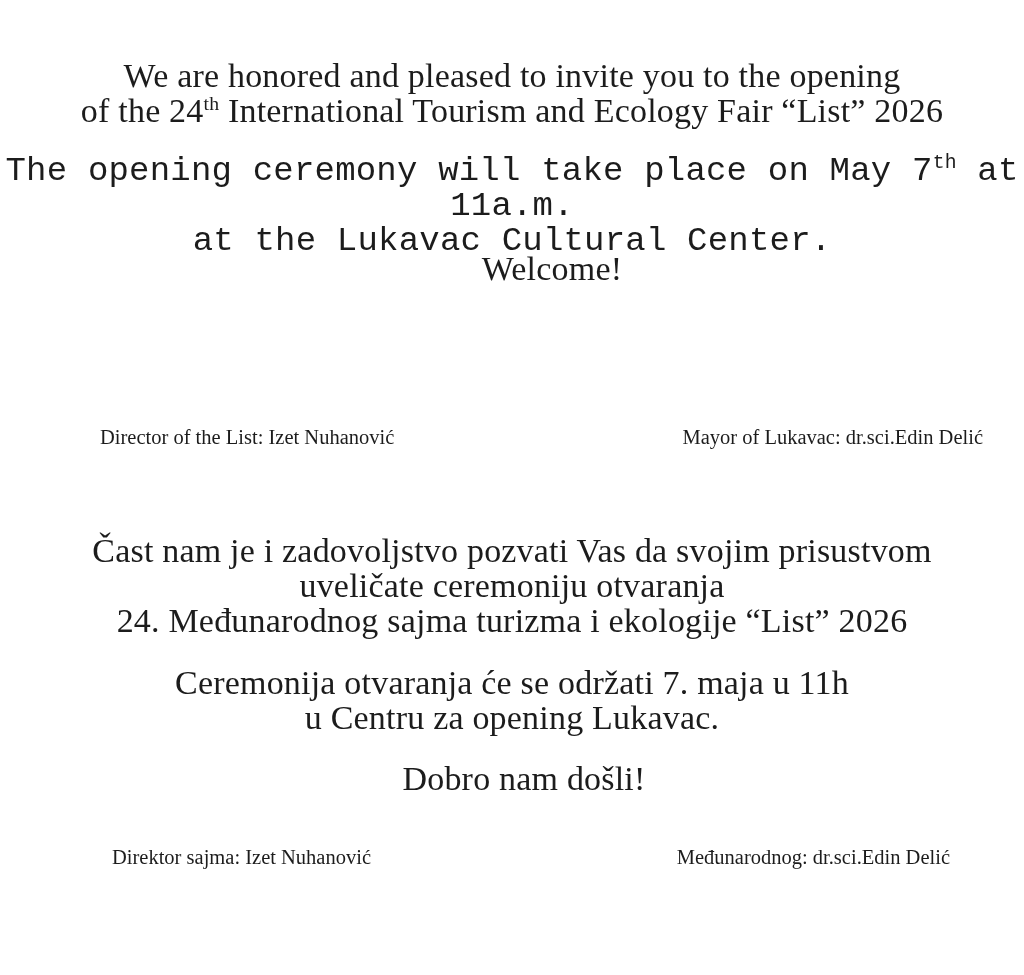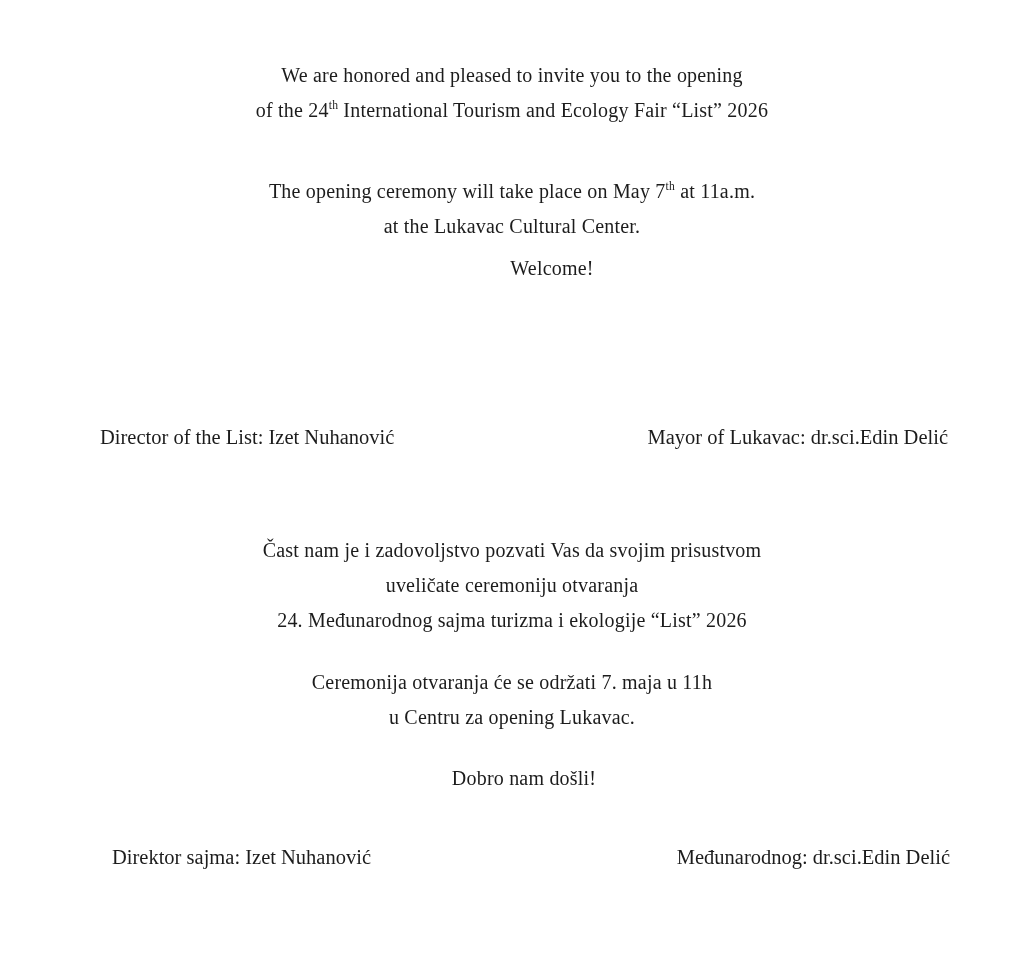--- a/index.html
+++ b/index.html
@@ -14,44 +14,44 @@
     background: #ffffff;
     font-family: "Liberation Serif", "DejaVu Serif", serif;
     color: #1c1c1c;
     overflow: hidden;
   }
   .block {
     position: absolute;
     left: 0;
     width: 1024px;
     text-align: center;
-    font-size: 20px;
+    font-size: 34px;
     line-height: 35px;
     letter-spacing: 0.2px;
   }
   .block .line { display: block; }
   sup.ordinal {
     font-size: 0.58em;
     vertical-align: super;
     line-height: 0;
   }
   .sig-row {
     position: absolute;
     left: 0;
     width: 1024px;
     display: flex;
     justify-content: space-between;
     box-sizing: border-box;
     font-size: 20.5px;
     line-height: 26px;
   }
-  .sig-row.en { padding-left: 100px; padding-right: 76px; top: 424px; }
+  .sig-row.en { padding-left: 100px; padding-right: 41px; top: 424px; }
   .sig-row.bs { padding-left: 112px; padding-right: 74px; top: 844px; }
   .en-para1   { top: 58px; }
-  .en-para2   { top: 174px; }
+  .en-para2   { top: 154px; font-family: Liberation Mono, monospace; }
   .en-welcome { top: 251px; margin-left: 40px; }
   .bs-para1   { top: 533px; }
   .bs-para2   { top: 665px; }
   .bs-welcome { top: 761px; padding-left: 12px; }
 </style>
 </head>
 <body>
 
 <div class="page">
 

